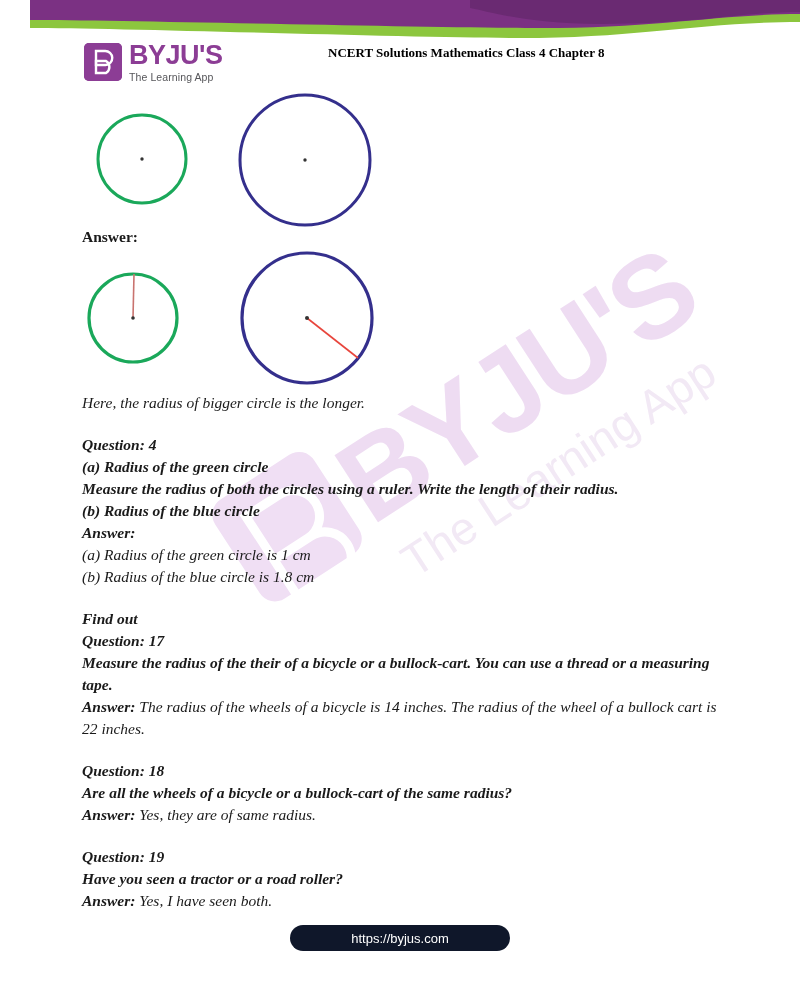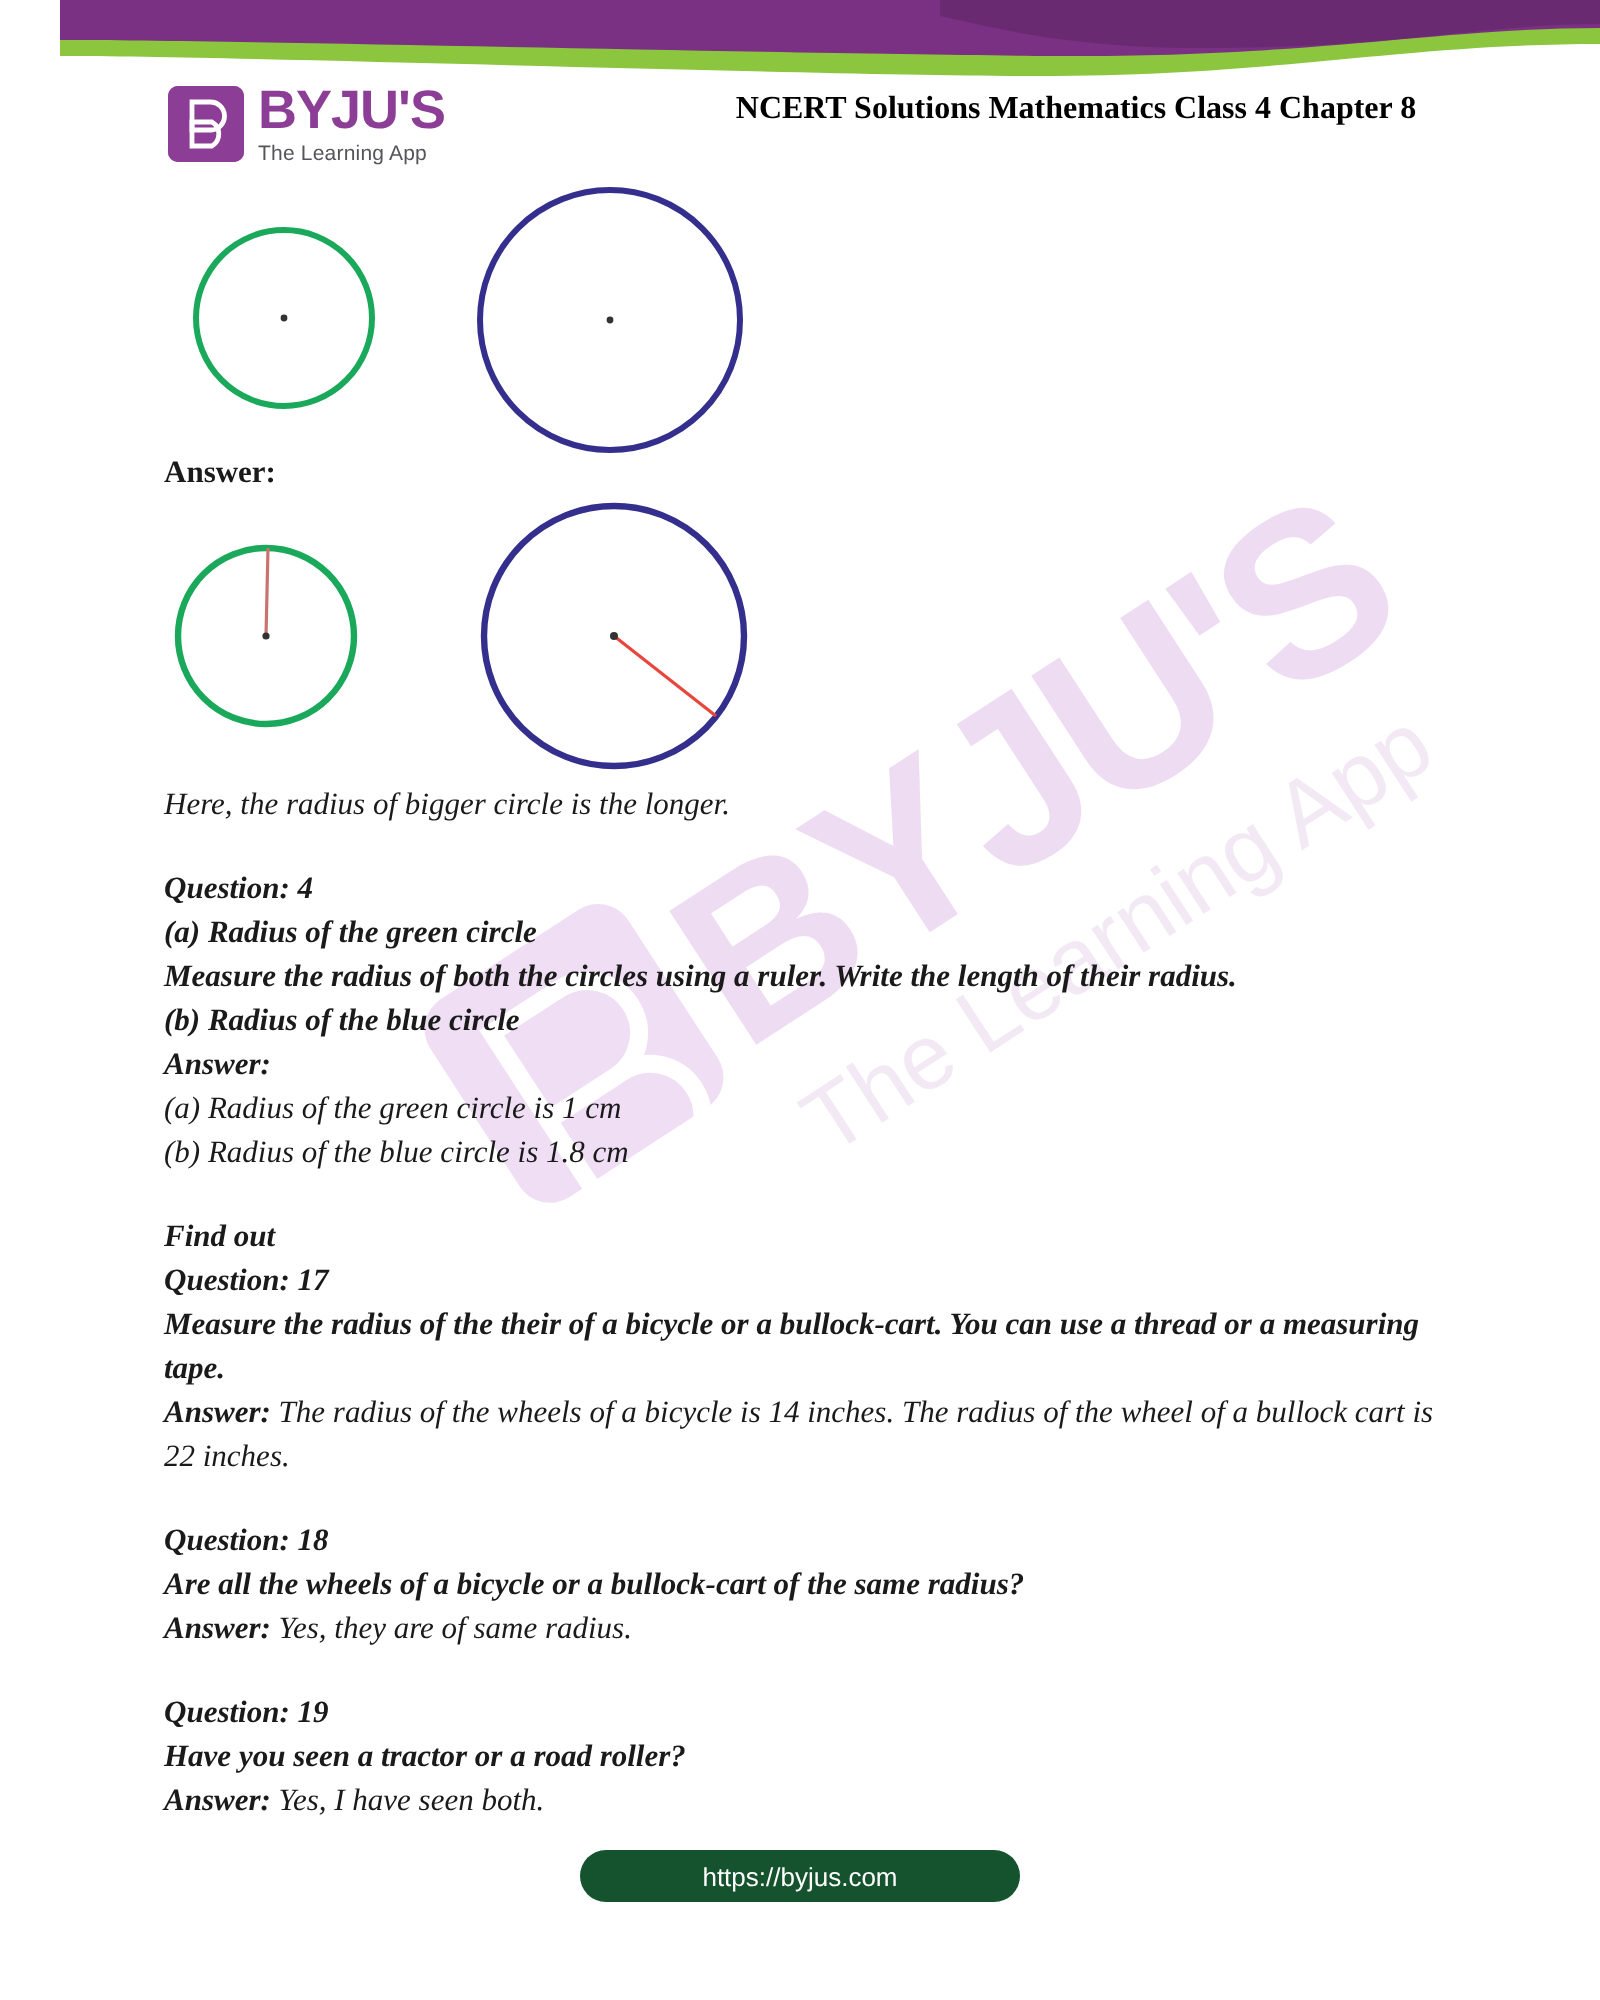--- a/index.html
+++ b/index.html
@@ -83,23 +83,23 @@
     margin-top: 3px;
     letter-spacing: 0.1px;
   }
 
   
   .doc-title {
     position: absolute;
     right: 52px;
     top: 44px;
     width: 420px;
-    text-align: center;
+    text-align: left;
     font-weight: bold;
-    font-size: 16px;
+    font-size: 13px;
     line-height: 1.35;
     color: #000;
   }
   .doc-title .line { display: block; }
 
   
   .figure-row {
     position: absolute;
     left: 0;
   }
@@ -133,21 +133,21 @@
   }
 
   
   .footer-link {
     position: absolute;
     left: 50%;
     transform: translateX(-50%);
     top: 925px;
     width: 220px;
     height: 26px;
-    background: #14532d;
+    background: #0f172a;
     border-radius: 13px;
     display: flex;
     align-items: center;
     justify-content: center;
     color: #ffffff;
     font-family: "Liberation Sans", "DejaVu Sans", sans-serif;
     font-size: 13px;
     text-decoration: none;
     z-index: 3;
   }

